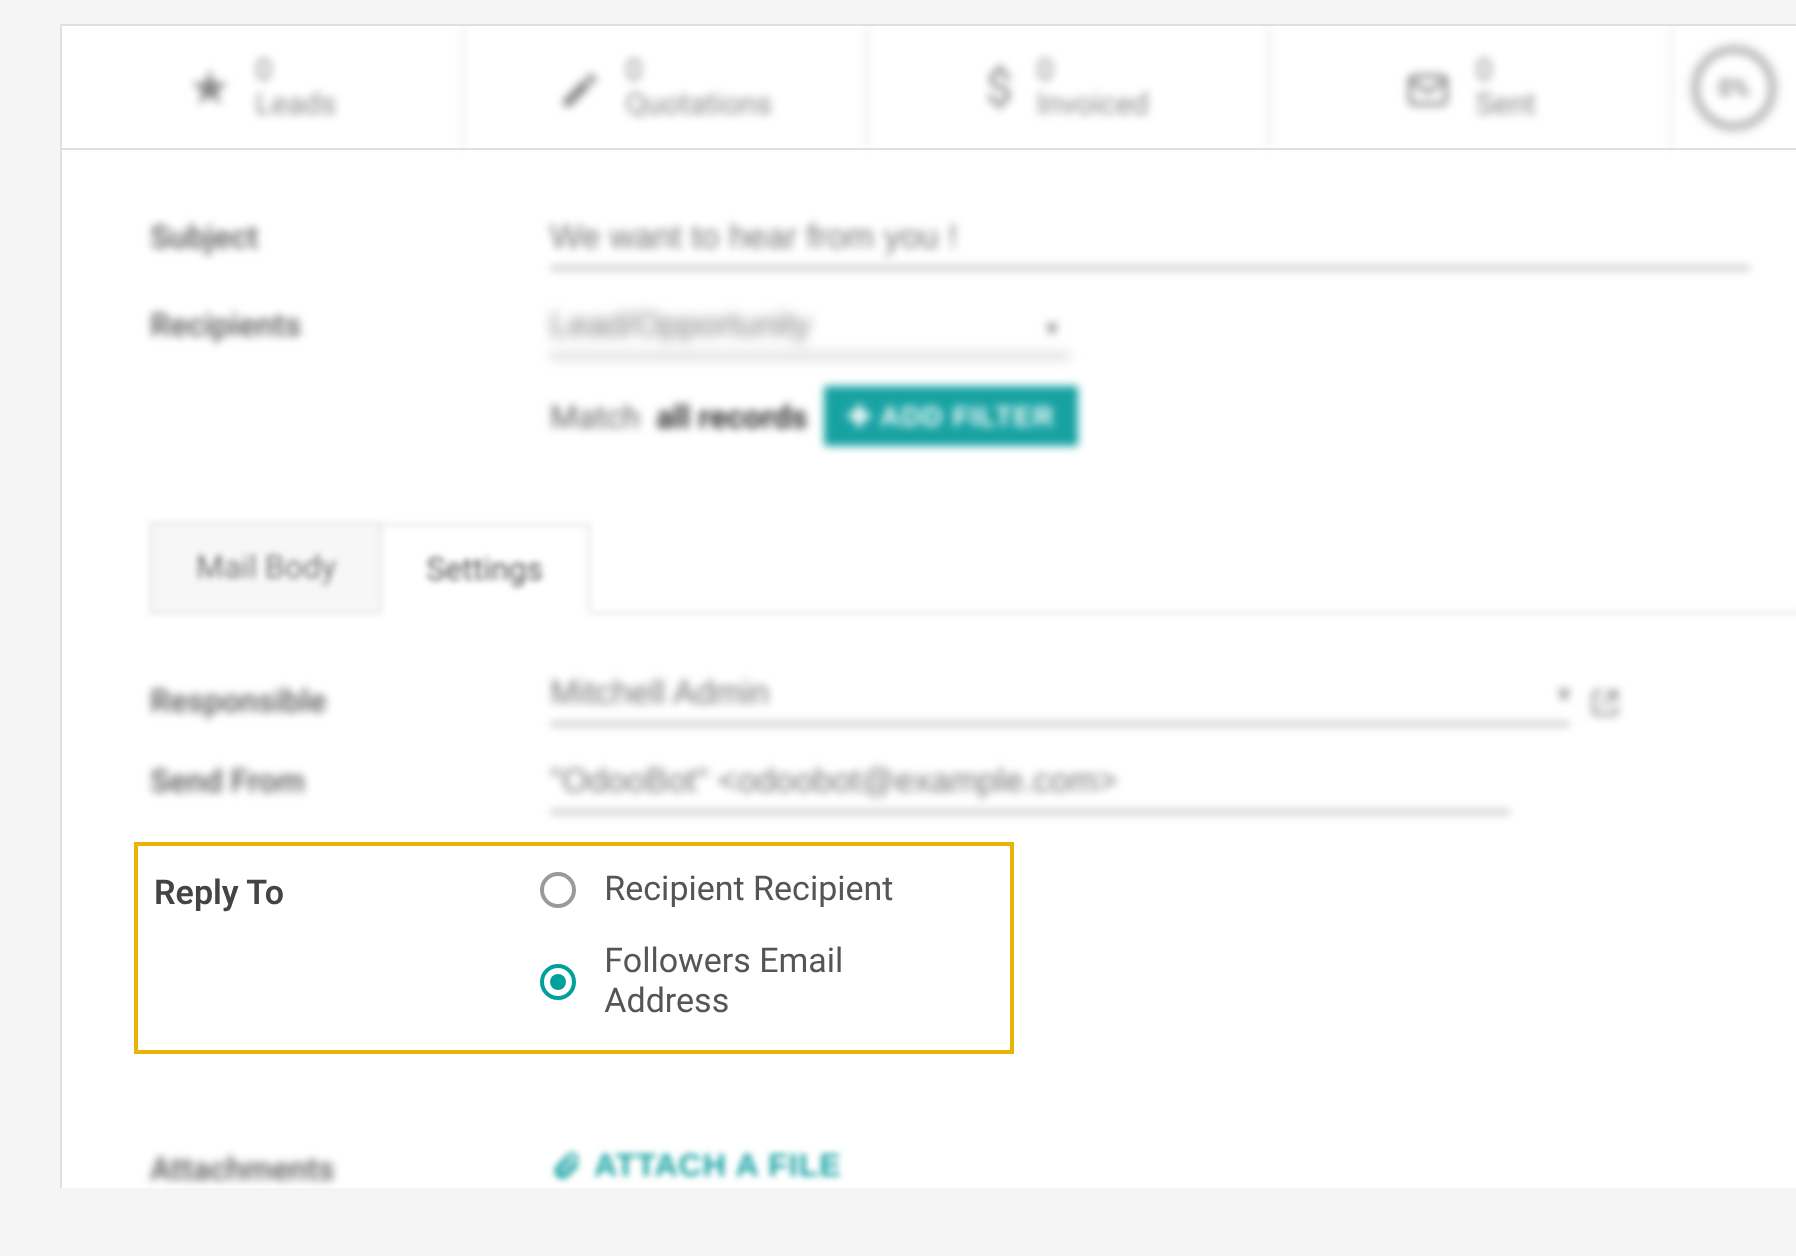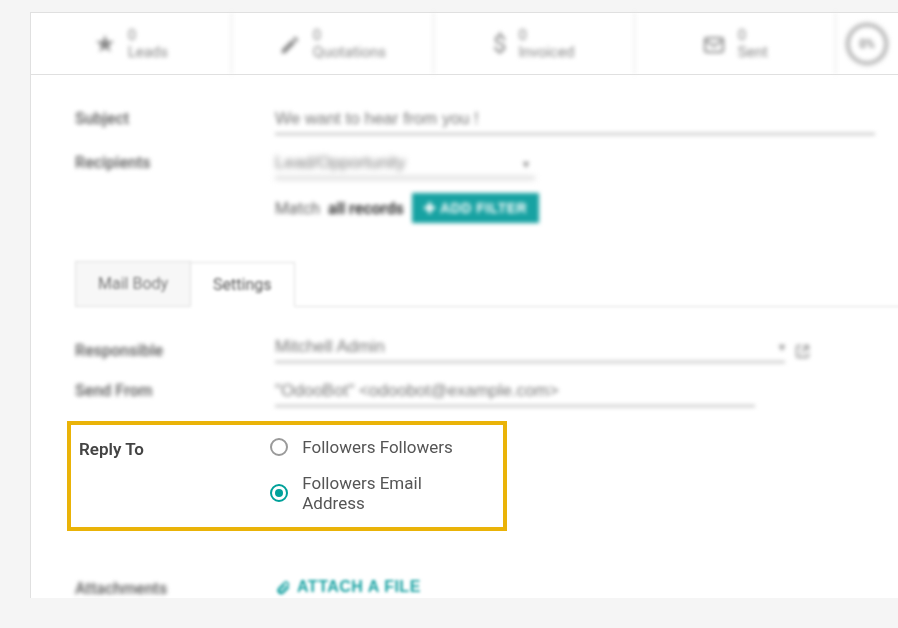--- a/index.html
+++ b/index.html
@@ -133,21 +133,21 @@
   }
   .responsible-field .caret { color:#888; font-size:12px; }
   .ext-link { color:#888; font-size:15px; margin-left:10px; filter: blur(2px); cursor:pointer;}
   .sendfrom { filter: blur(2px); }
   .sendfrom input {
     border:none; border-bottom:2px solid #bbb; width:480px;
     font-size:17px; color:#777; padding:4px 0; background:transparent; outline:none;
   }
   
   .reply-group {
-    border: 4px solid #eab308;
+    border: 2px solid #eab308;
     padding: 10px 22px 14px 6px;
     width: 440px;
     margin-left: -8px;
   }
   .reply-group .label { filter:none; color:#444; width:200px; padding-left:2px;}
   .radio-col { display:flex; flex-direction:column; gap:16px; padding-top:2px;}
   .radio-item { display:flex; align-items:center; gap:14px; font-size:17px; color:#555; cursor:pointer;}
   .radio {
     width:18px; height:18px; border-radius:50%;
     border: 2px solid #9a9a9a; background:#fff; display:inline-block; position:relative;
@@ -272,21 +272,21 @@
           <input value="&quot;OdooBot&quot; &lt;odoobot@example.com&gt;" style="">
         </div>
       </div>
 
       <div class="reply-group">
         <div class="row sharp" style="margin-bottom:0;">
           <div class="label">Reply To</div>
           <div class="radio-col">
             <label class="radio-item">
               <span class="radio"></span>
-              <span>Followers Followers</span>
+              <span>Recipient Recipient</span>
             </label>
             <label class="radio-item">
               <span class="radio checked"></span>
               <span>Followers Email Address</span>
             </label>
           </div>
         </div>
       </div>
 
       <div class="row attachments-row">

